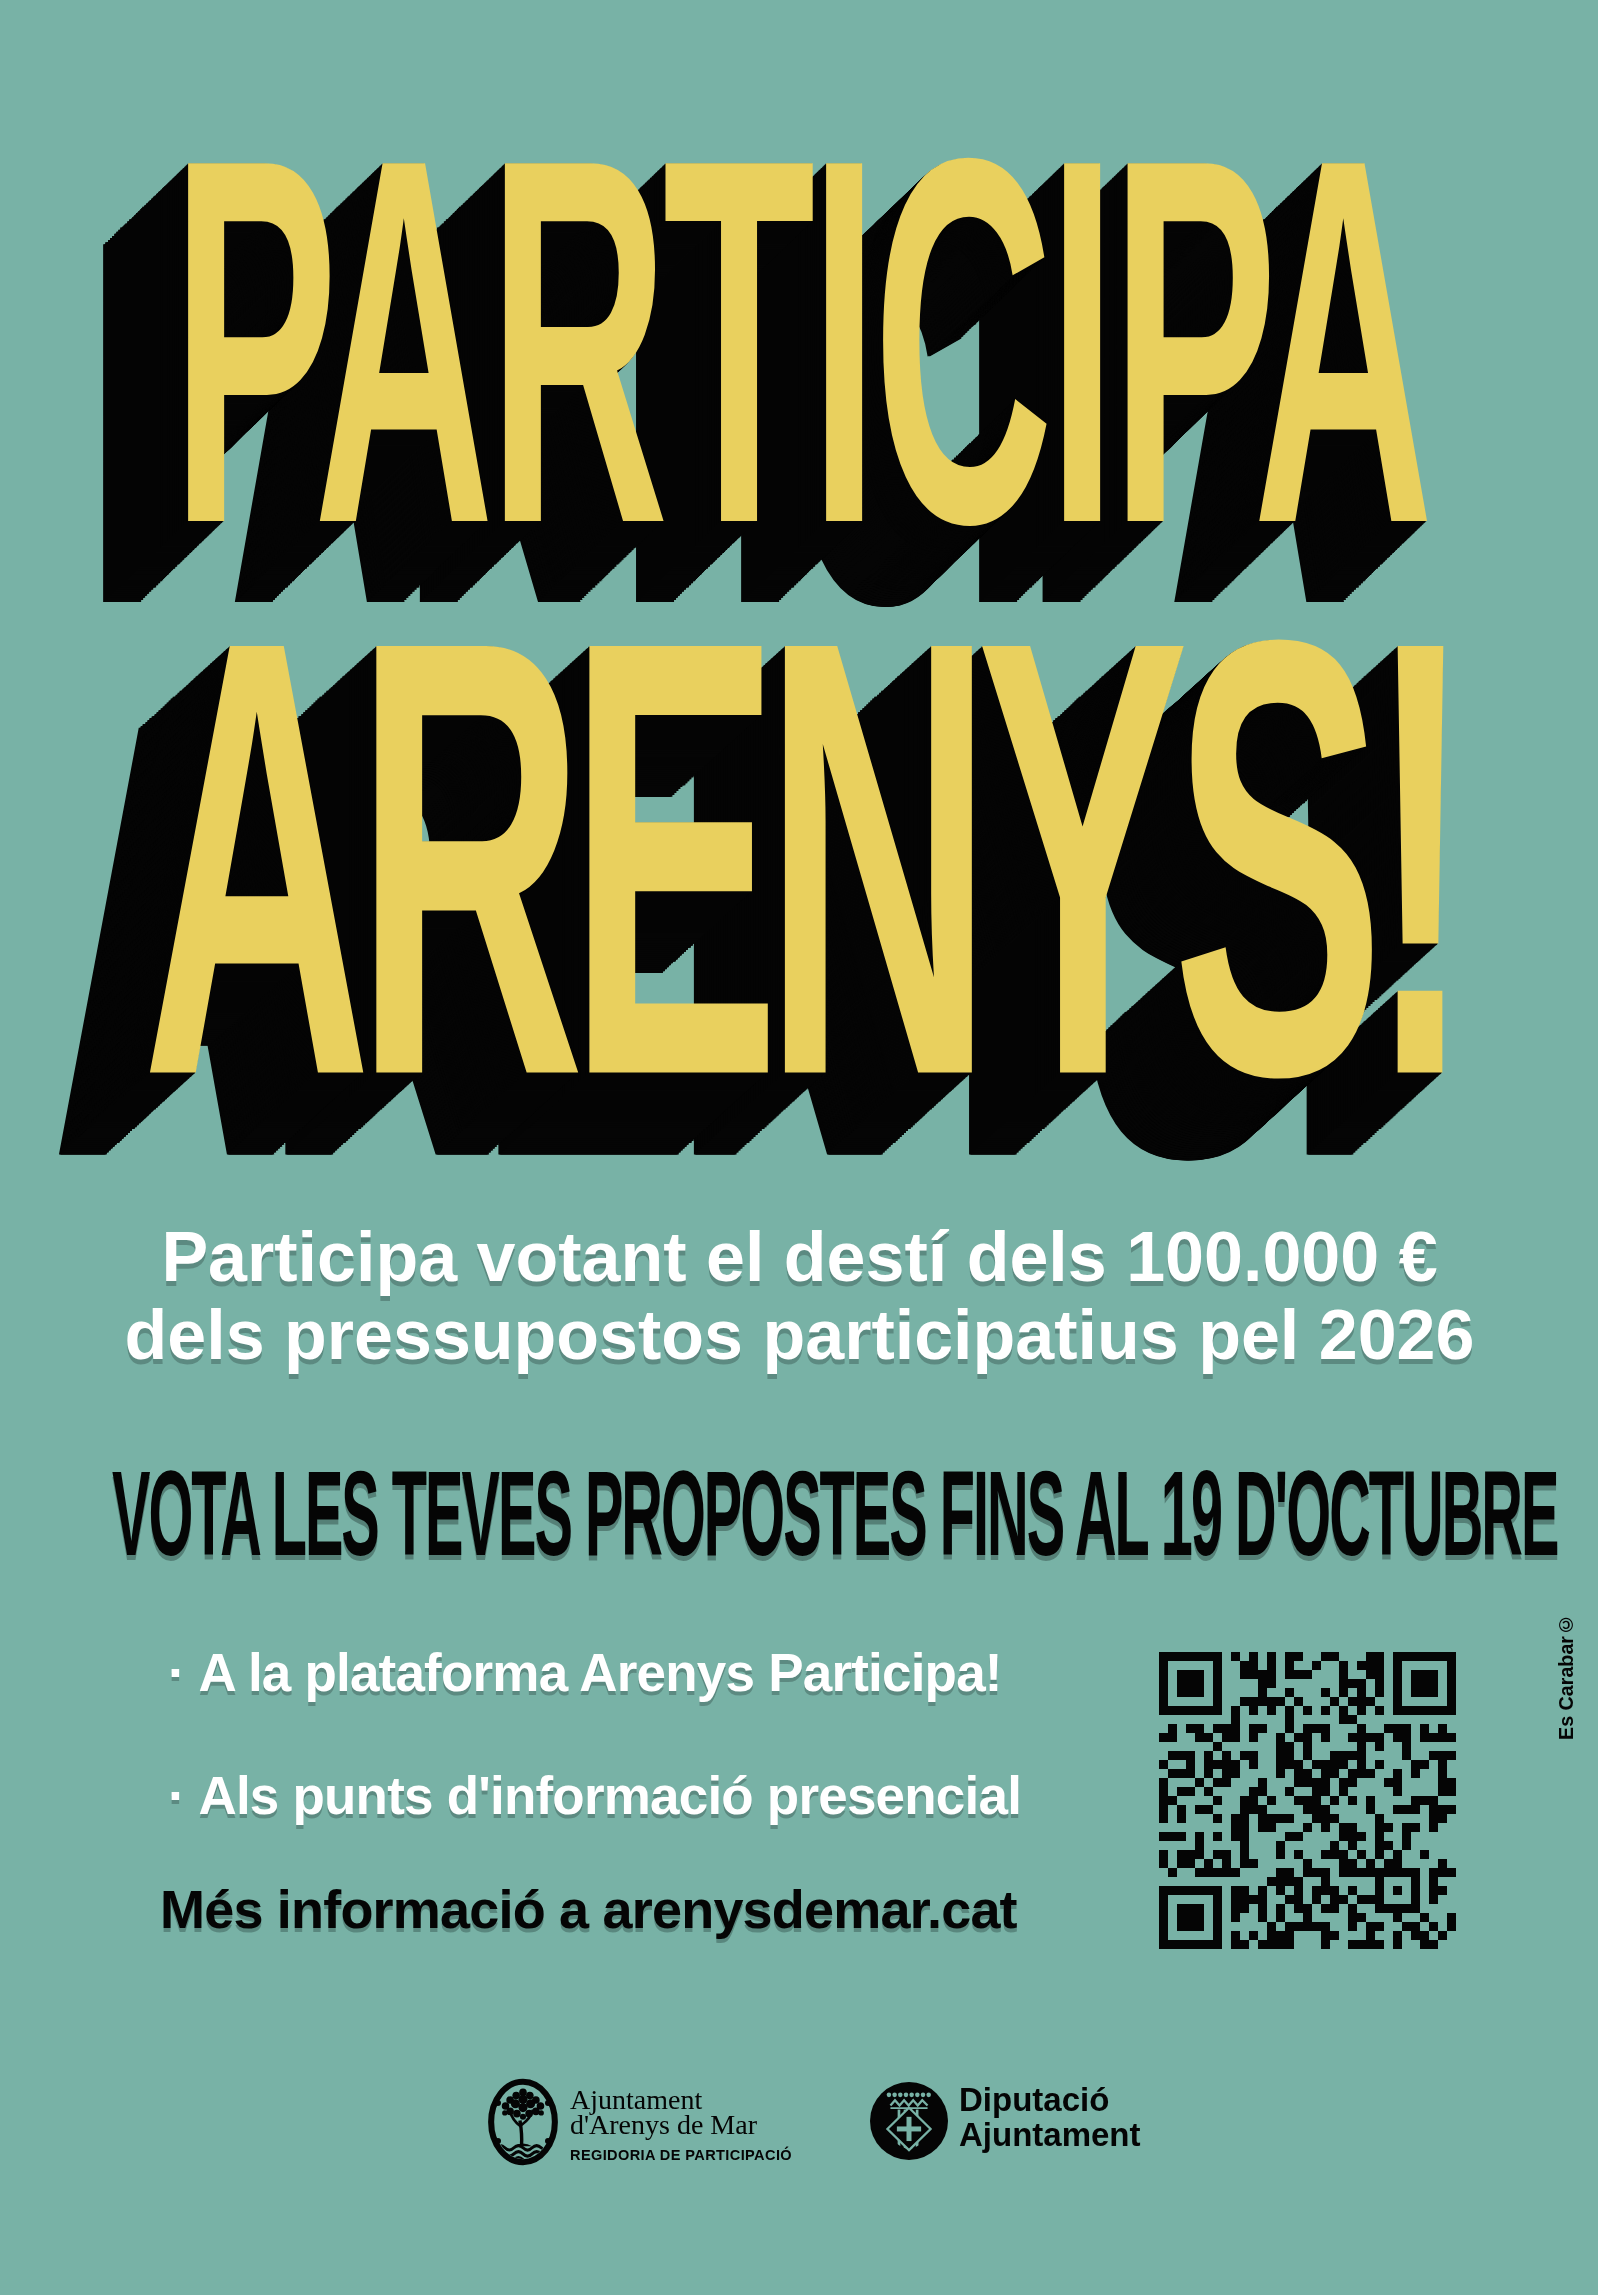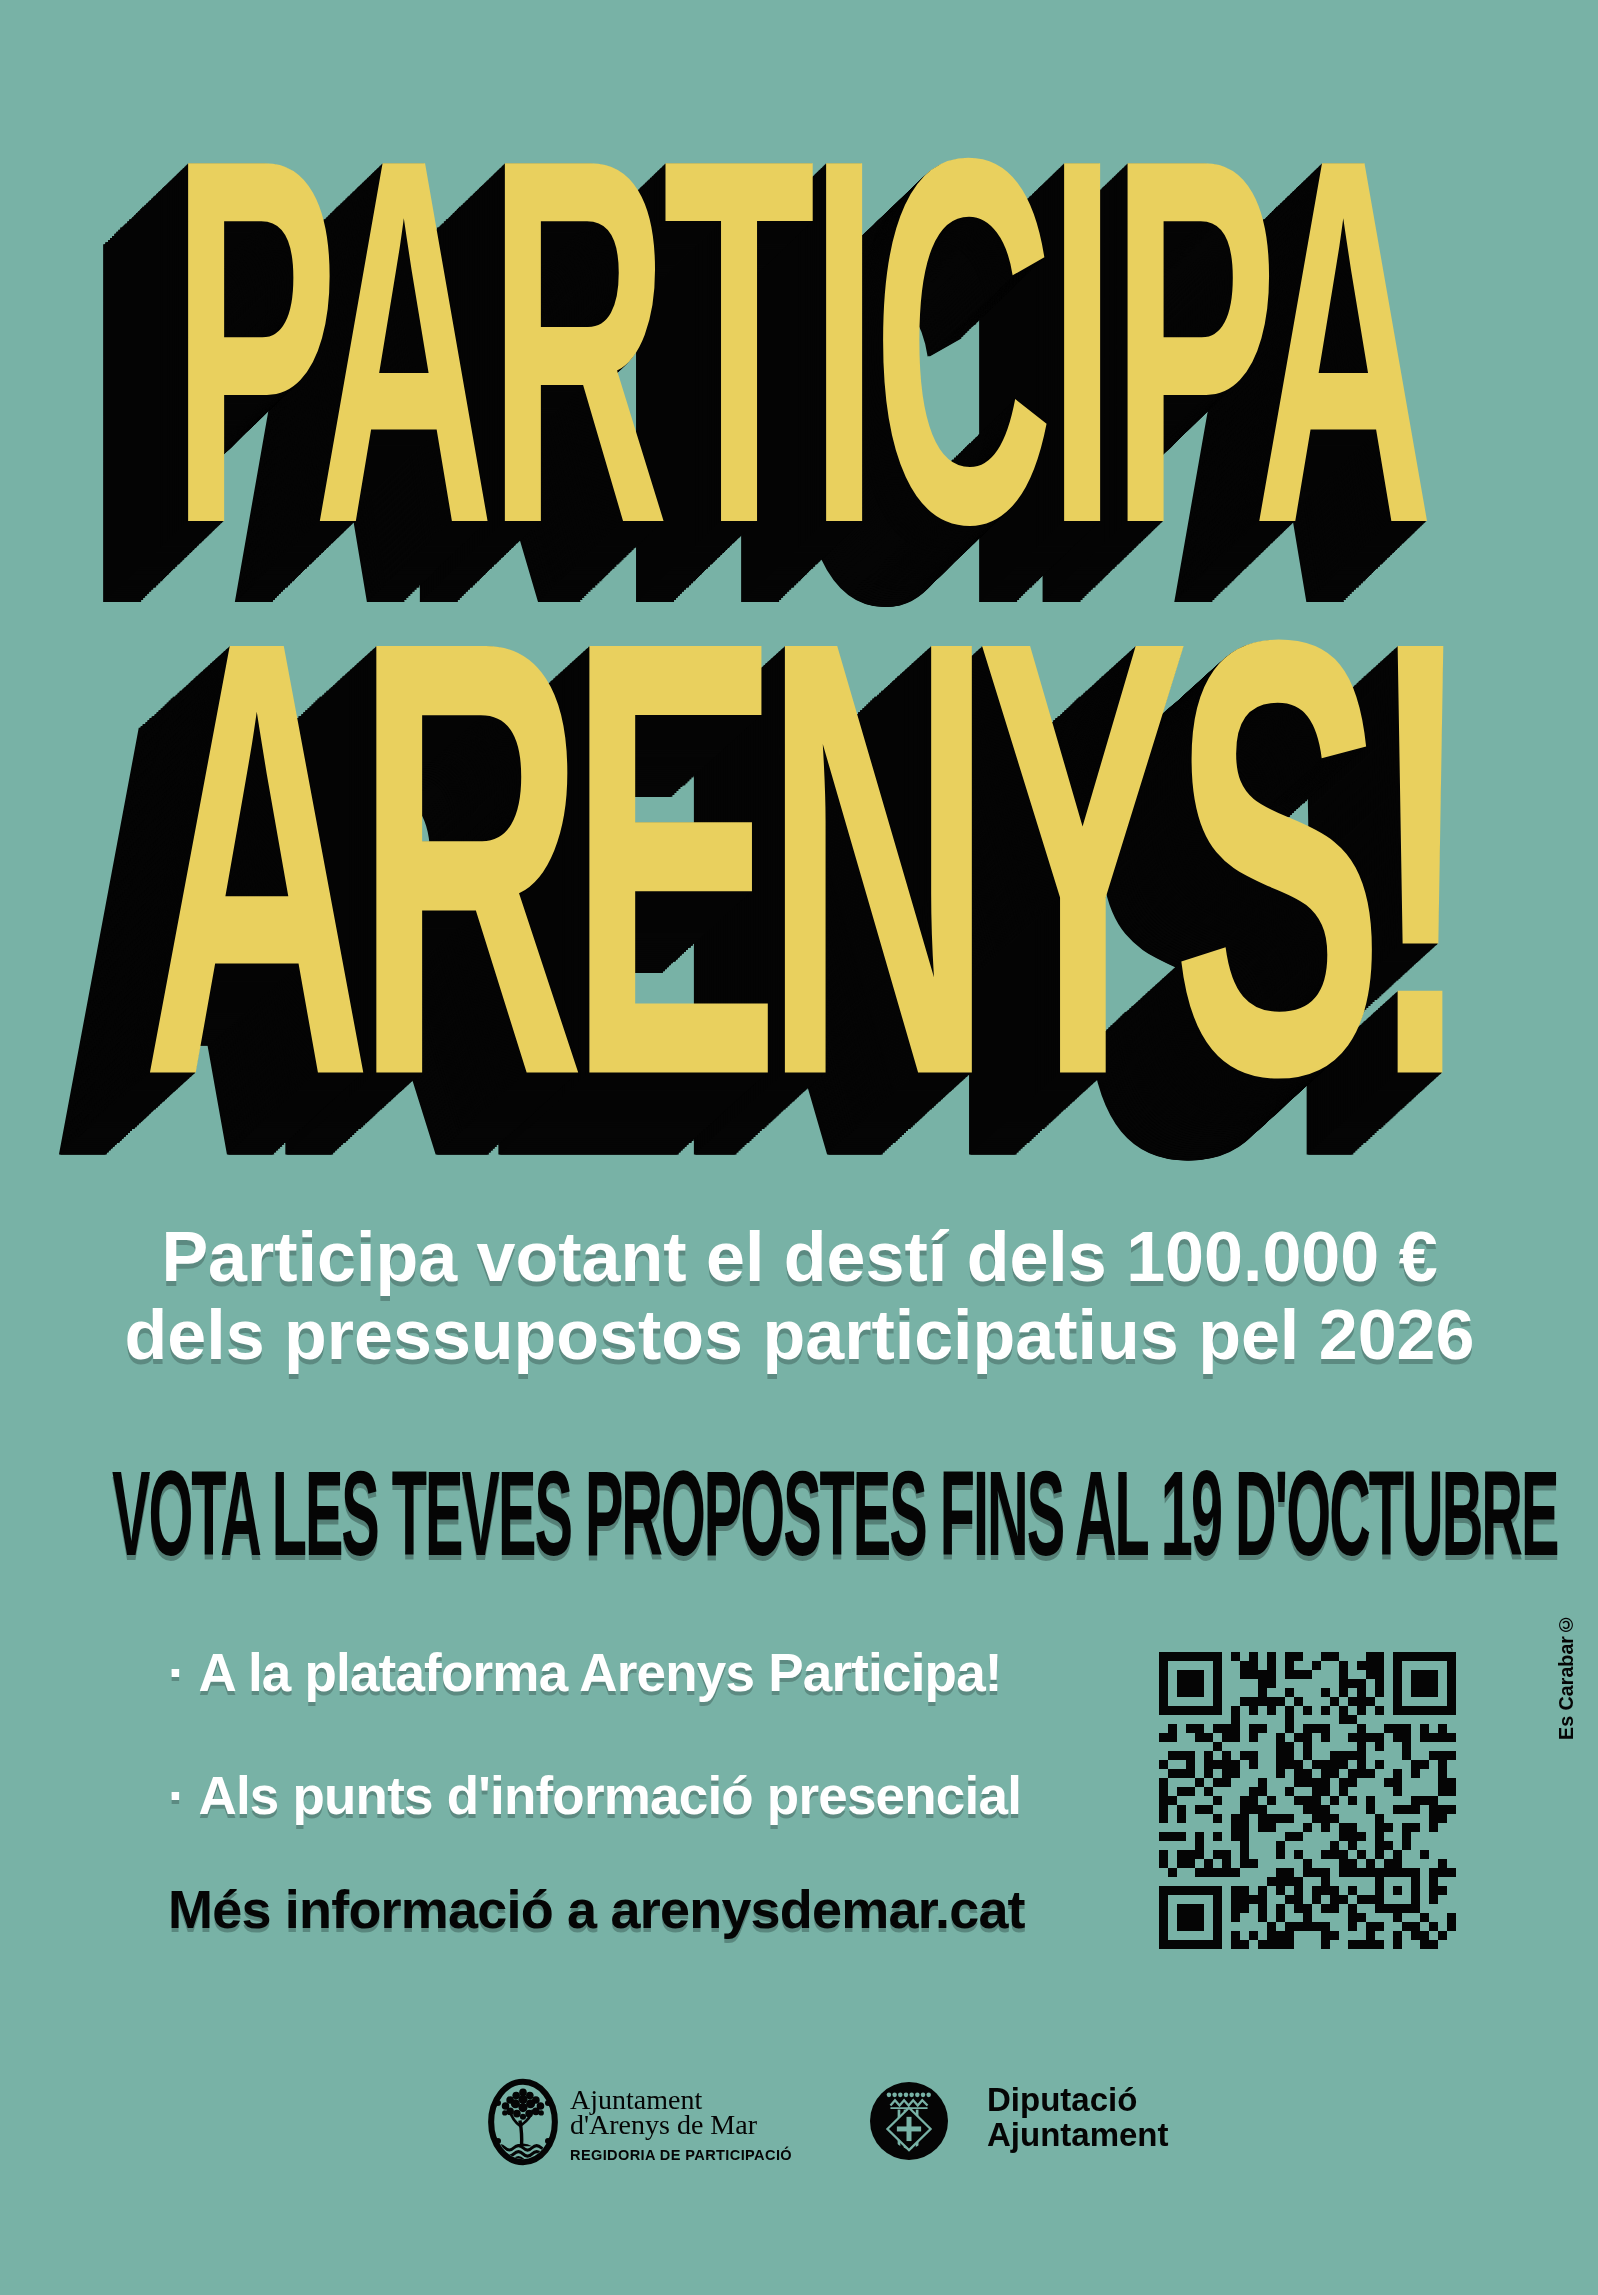--- a/index.html
+++ b/index.html
@@ -57,21 +57,21 @@
   .bullet-dot{margin-right:13.6px;}
   #bullet-url{
     position:absolute;left:195px;top:1709px;
     color:var(--white);font-weight:bold;
     font-size:36px;line-height:41px;letter-spacing:0;
     text-shadow:0 3px 0 rgba(30,45,42,0.30);
     white-space:nowrap;
   }
 
   #more-info{
-    position:absolute;left:168px;top:1880px;
+    position:absolute;left:160px;top:1880px;
     color:var(--ink);font-weight:bold;
     font-size:54px;line-height:59px;letter-spacing:-0.8px;
     text-shadow:0 3.8px 0 rgba(20,35,32,0.30);
     white-space:nowrap;
   }
 
   #qr{position:absolute;left:1159px;top:1652px;width:297px;height:297px;}
 
   
   #ajuntament-seal{position:absolute;left:488px;top:2078px;width:70px;height:88px;}
@@ -83,21 +83,21 @@
   #ajuntament-sub{
     position:absolute;left:570px;top:2147px;
     font-weight:bold;color:var(--ink);
     font-size:15px;line-height:16.6px;letter-spacing:0.4px;
     transform:scaleX(0.97);transform-origin:0 0;white-space:nowrap;
   }
   #diputacio-seal{position:absolute;left:870px;top:2082px;width:78px;height:78px;}
   #diputacio-text{
     position:absolute;left:959px;top:2082px;
     font-weight:bold;color:var(--ink);
-    font-size:33px;line-height:35px;white-space:nowrap;margin-left:28px;
+    font-size:33px;line-height:35px;white-space:nowrap;
   }
 
   #credit{
     position:absolute;right:21px;bottom:33px;
     writing-mode:vertical-rl;transform:rotate(180deg);
     font-weight:bold;color:var(--ink);font-size:19.7px;letter-spacing:0;
     white-space:nowrap;
   }
 </style>
 </head>

